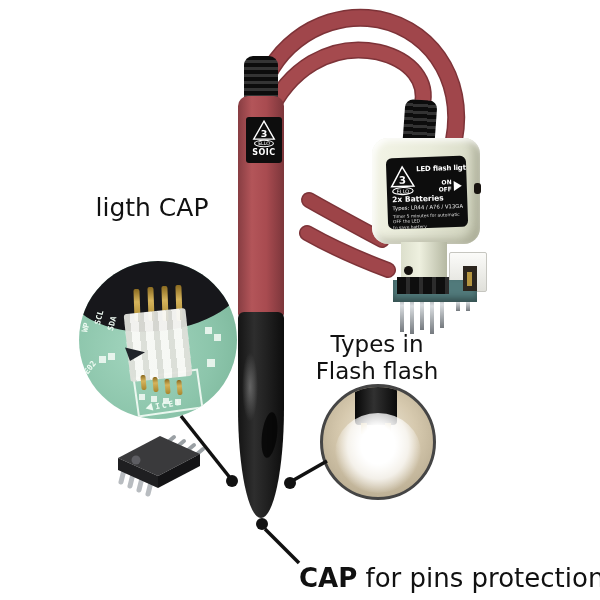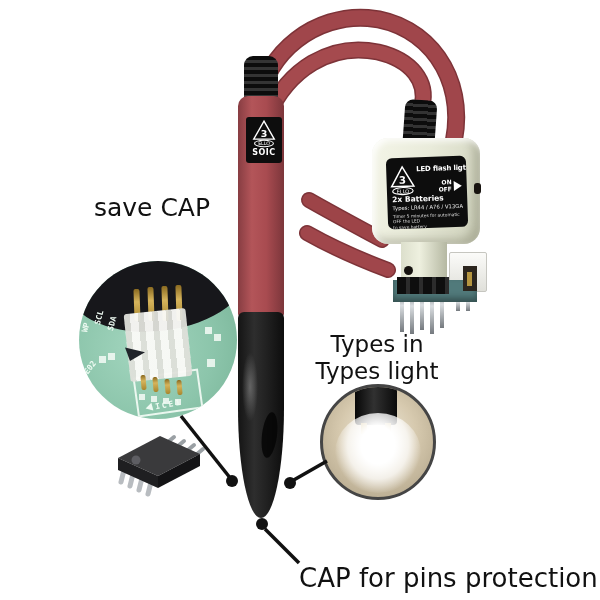--- a/index.html
+++ b/index.html
@@ -93,21 +93,21 @@
   .bulb-die{left:54px;top:50px;width:5px;height:9px;background:#3a3a42;border-radius:1px;}
   .flash-glow{left:12px;top:26px;width:86px;height:80px;border-radius:50%;
     background:radial-gradient(ellipse at 50% 40%,#fff 0%,#fff 28%,rgba(255,255,255,.75) 50%,rgba(255,255,255,0) 72%);}
 
   
   #lines-svg{position:absolute;left:0;top:0;z-index:8;pointer-events:none;}
   .caption{position:absolute;z-index:9;text-align:center;color:#111;}
   .cap-chipguide{left:60px;top:194px;width:184px;font-size:25px;line-height:27px;font-weight:500;}
   .cap-flash{left:294px;top:331px;width:166px;font-size:23px;line-height:27px;font-weight:500;}
   .cap-bottom{left:299px;top:563px;font-size:26px;white-space:nowrap;text-align:left;}
-  .cap-bottom .b{font-weight:normal;}
+  .cap-bottom .b{font-weight:bold;}
 </style>
 </head>
 <body>
 
 <div class="stage">
 
   <svg id="cable-svg" width="600" height="600" viewBox="0 0 600 600">
     <g fill="none" stroke-linecap="round">
       <path d="M 259 103 C 266 52 316 14 368 18 C 428 23 466 78 454 140" stroke="#7d3338" stroke-width="18"></path>
       <path d="M 259 103 C 266 52 316 14 368 18 C 428 23 466 78 454 140" stroke="#a0464b" stroke-width="15"></path>
@@ -240,23 +240,23 @@
       <line x1="181" y1="416" x2="231" y2="479"></line>
       <circle cx="232" cy="481" r="6" stroke="none"></circle>
       <line x1="327" y1="461" x2="292" y2="481"></line>
       <circle cx="290" cy="483" r="6" stroke="none"></circle>
       <circle cx="262" cy="524" r="6" stroke="none"></circle>
       <line x1="265" y1="529" x2="299" y2="563"></line>
     </g>
   </svg>
 
   <div class="caption cap-chipguide">
-    <div>save CAP</div>
+    <div>ligth CAP</div>
   </div>
   <div class="caption cap-flash">
     <div>Types in</div>
-    <div>Types light</div>
+    <div>Flash flash</div>
   </div>
   <div class="caption cap-bottom">
     <span class="b">CAP</span><span> for pins protection</span>
   </div>
 
 </div>
 
 </body></html>

